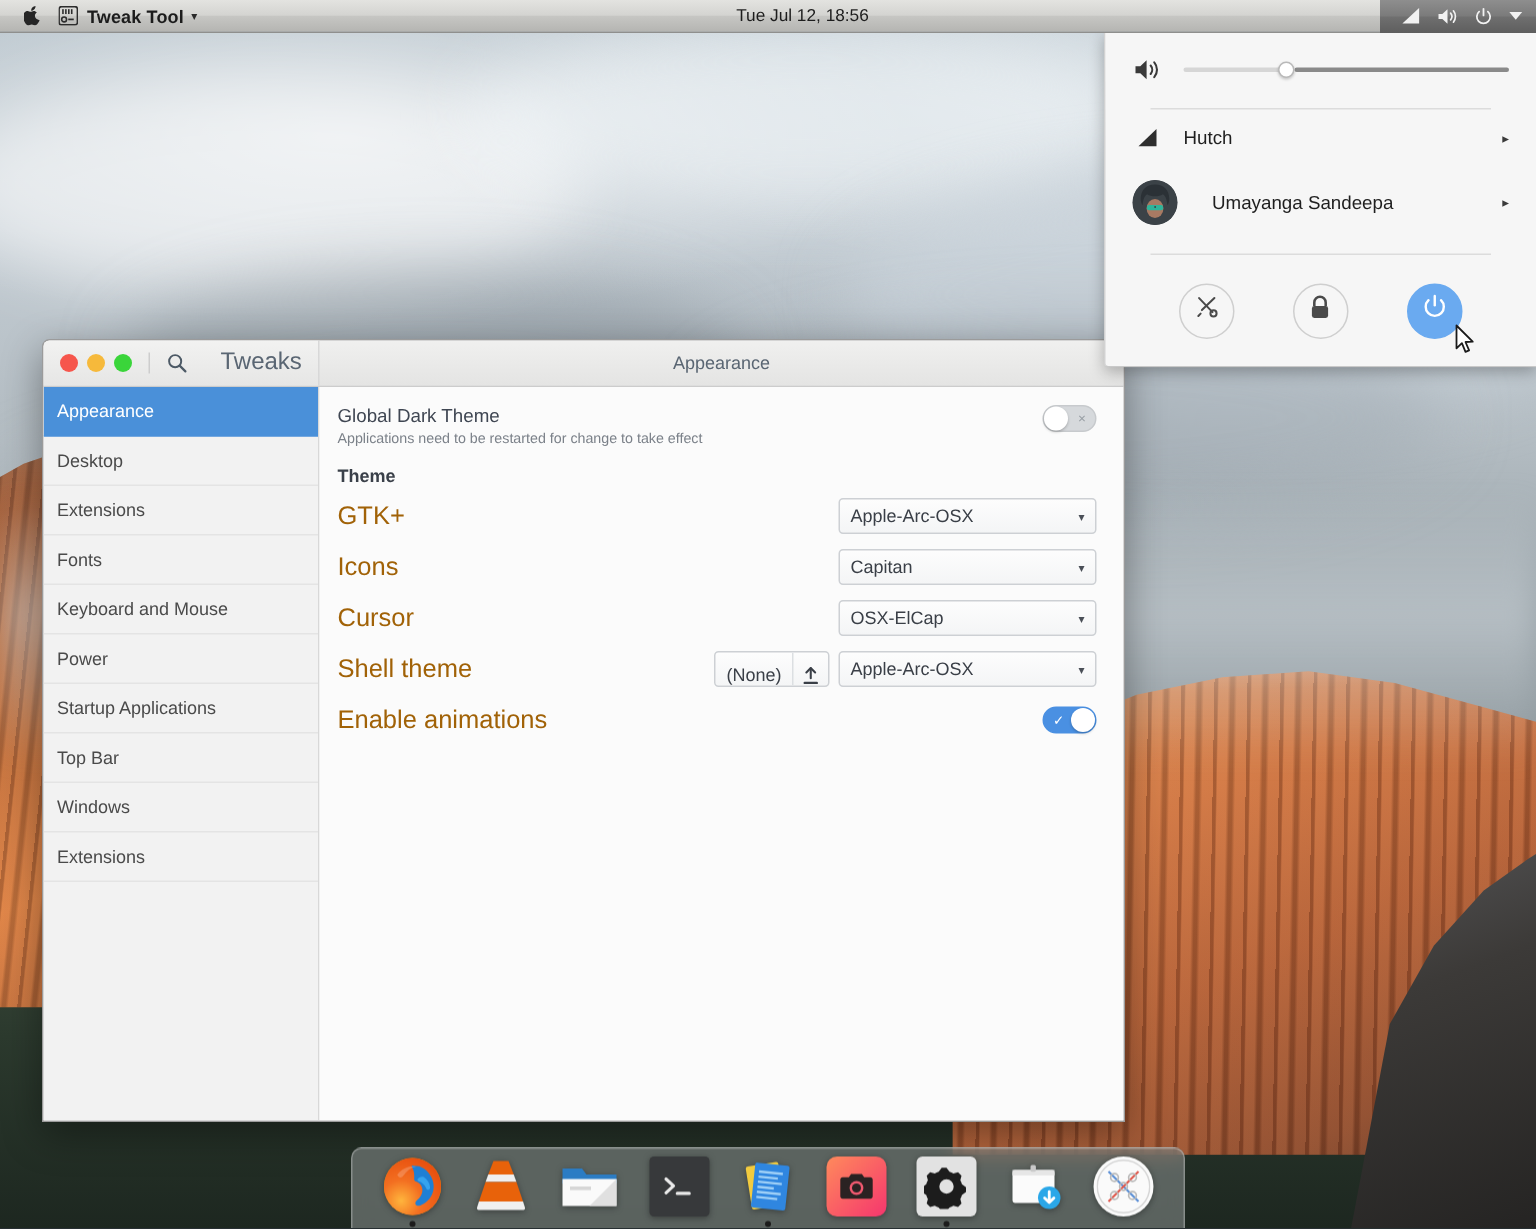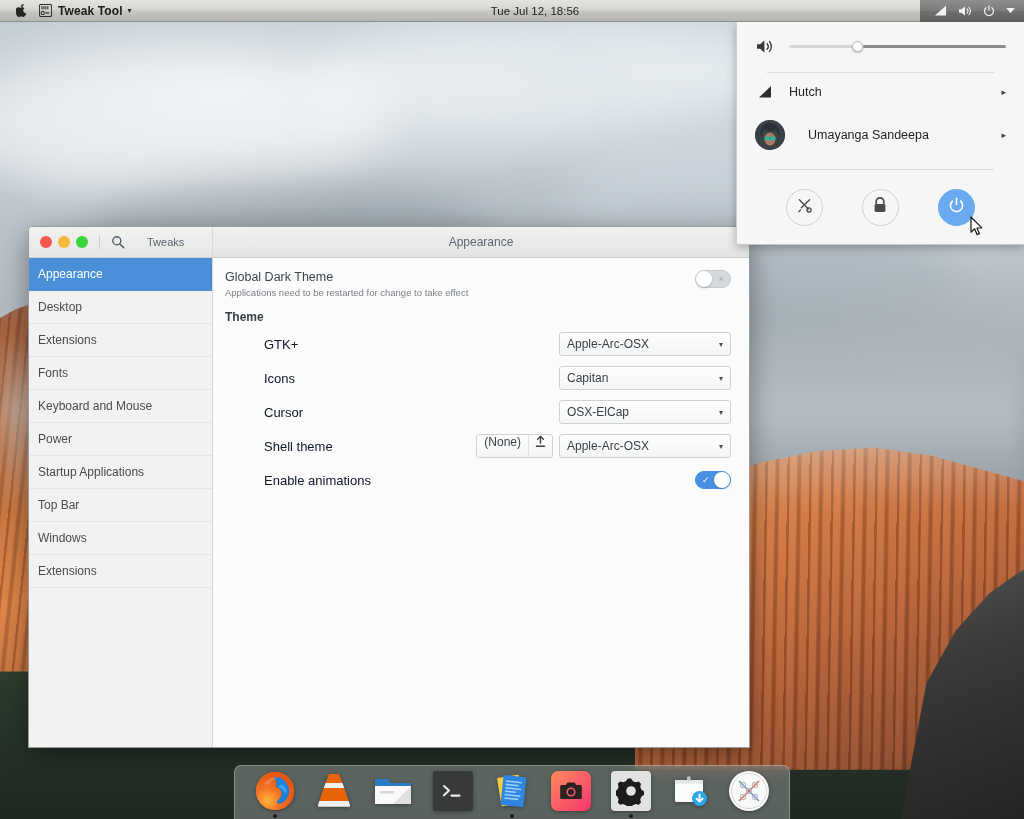--- a/index.html
+++ b/index.html
@@ -184,21 +184,21 @@
     width:184px; display:flex; align-items:center; gap:6px; padding-left:11px;
     border-right:1px solid #d8d8d8;
     background: linear-gradient(to bottom, #f2f2f1 0%, #e6e6e5 100%);
   }
   .traffic { width:12px; height:12px; border-radius:50%; }
   .t-red { background:#f6564c; }
   .t-yellow { background:#f6b93b; box-shadow:none; }
   .t-green { background:#3ad53a; }
   .tw-divider { width:1px; height:14px; background:#cdcdcd; margin:0 5px; }
   .tw-search { display:flex; align-items:center; color:#4d5a66; }
-  .tw-hdr-title { font-size:11px; color:#5a6673; margin-left:16px; }
+  .tw-hdr-title { font-size:16px; color:#5a6673; margin-left:16px; }
   .tw-header-right { flex:1; display:flex; align-items:center; justify-content:center; }
   .tw-title { font-size:12px; color:#5a6673; }
 
   .tw-body { flex:1; display:flex; min-height:0; }
   .tw-sidebar {
     width:184px; flex:none; background:#f2f2f2;
     border-right:1px solid #d8d8d8; overflow:hidden;
   }
   .side-item {
     height:33px; display:flex; align-items:center;
@@ -208,32 +208,32 @@
   .side-item.active { background:#4a90d9; color:#fff; border-bottom-color:#4a90d9; }
 
   .tw-content { flex:1; background:#fbfbfb; padding:12px 18px 0 12px; }
   .row { display:flex; align-items:center; }
   .gdt-row { justify-content:space-between; align-items:flex-start; }
   .gdt-label { font-size:12.5px; color:#3f4652; }
   .gdt-sub { font-size:9.5px; color:#7b8189; margin-top:3px; }
   .section-head { font-size:12px; font-weight:bold; color:#3a4049; margin-top:12px; }
 
   .pref-row { height:28px; margin-top:6px; display:flex; align-items:center; }
-  .pref-label { font-size:13px; color:#0f172a; flex:1;margin-left:39px; }
+  .pref-label { font-size:17px; color:#a16207; flex:1; }
   .combo {
     width:172px; height:24px; border:1px solid #cdd0d4; border-radius:3px;
     background: linear-gradient(to bottom,#fdfdfd,#f4f5f6);
     display:flex; align-items:center; padding:0 7px;
     font-size:12px; color:#3a3f47; justify-content:space-between;
   }
   .combo .arr { font-size:8px; color:#4a4f57; }
   .mini-btn {
     height:24px; border:1px solid #cdd0d4; border-radius:3px;
     background: linear-gradient(to bottom,#fdfdfd,#f4f5f6);
-    display:flex; align-items:flex-start; margin-right:6px;
+    display:flex; align-items:flex-end; margin-right:6px;
     font-size:12px; color:#3a3f47; overflow:hidden;
   }
   .mini-btn .txt { padding:0 7px; }
   .mini-btn .sep { width:1px; align-self:stretch; background:#dcdfe2; }
   .mini-btn .up { padding:0 6px; display:flex; align-items:center; }
 
   .switch {
     width:36px; height:18px; border-radius:9px; position:relative; flex:none;
     display:flex; align-items:center;
   }

